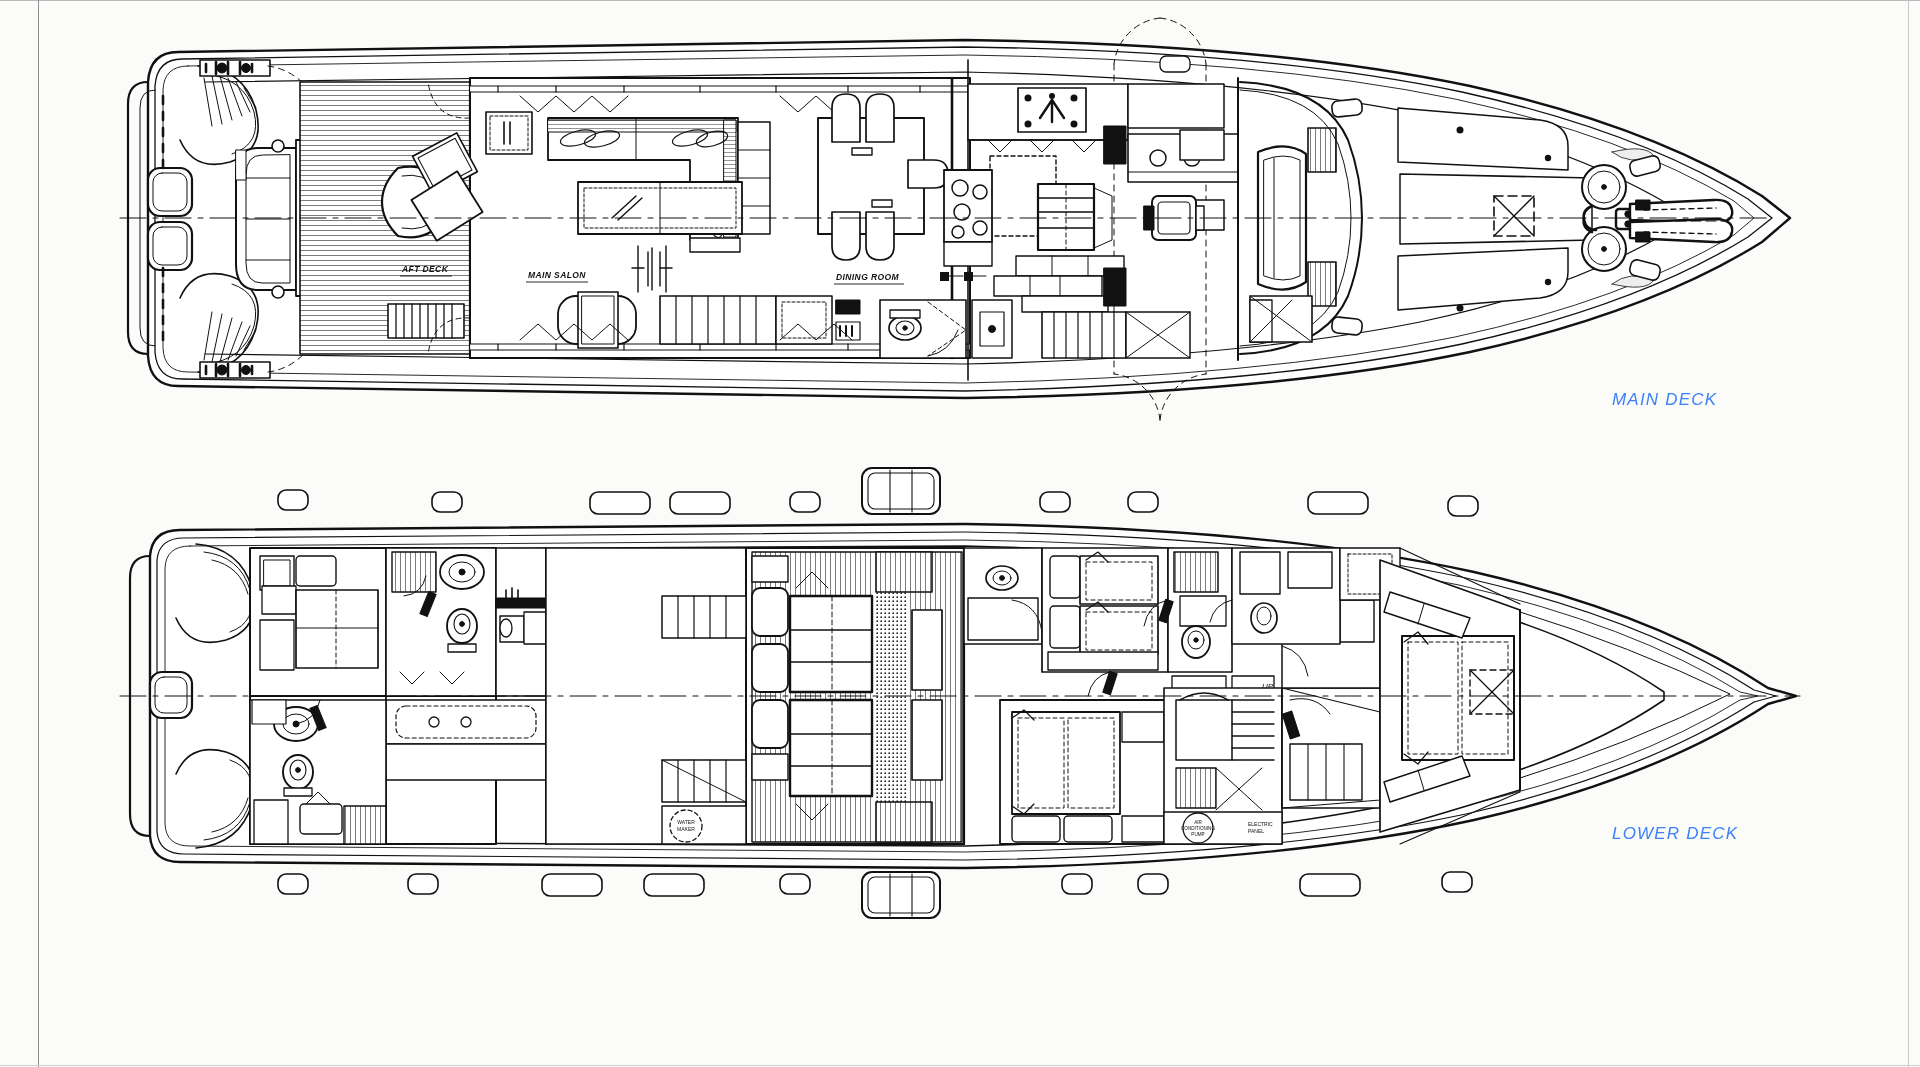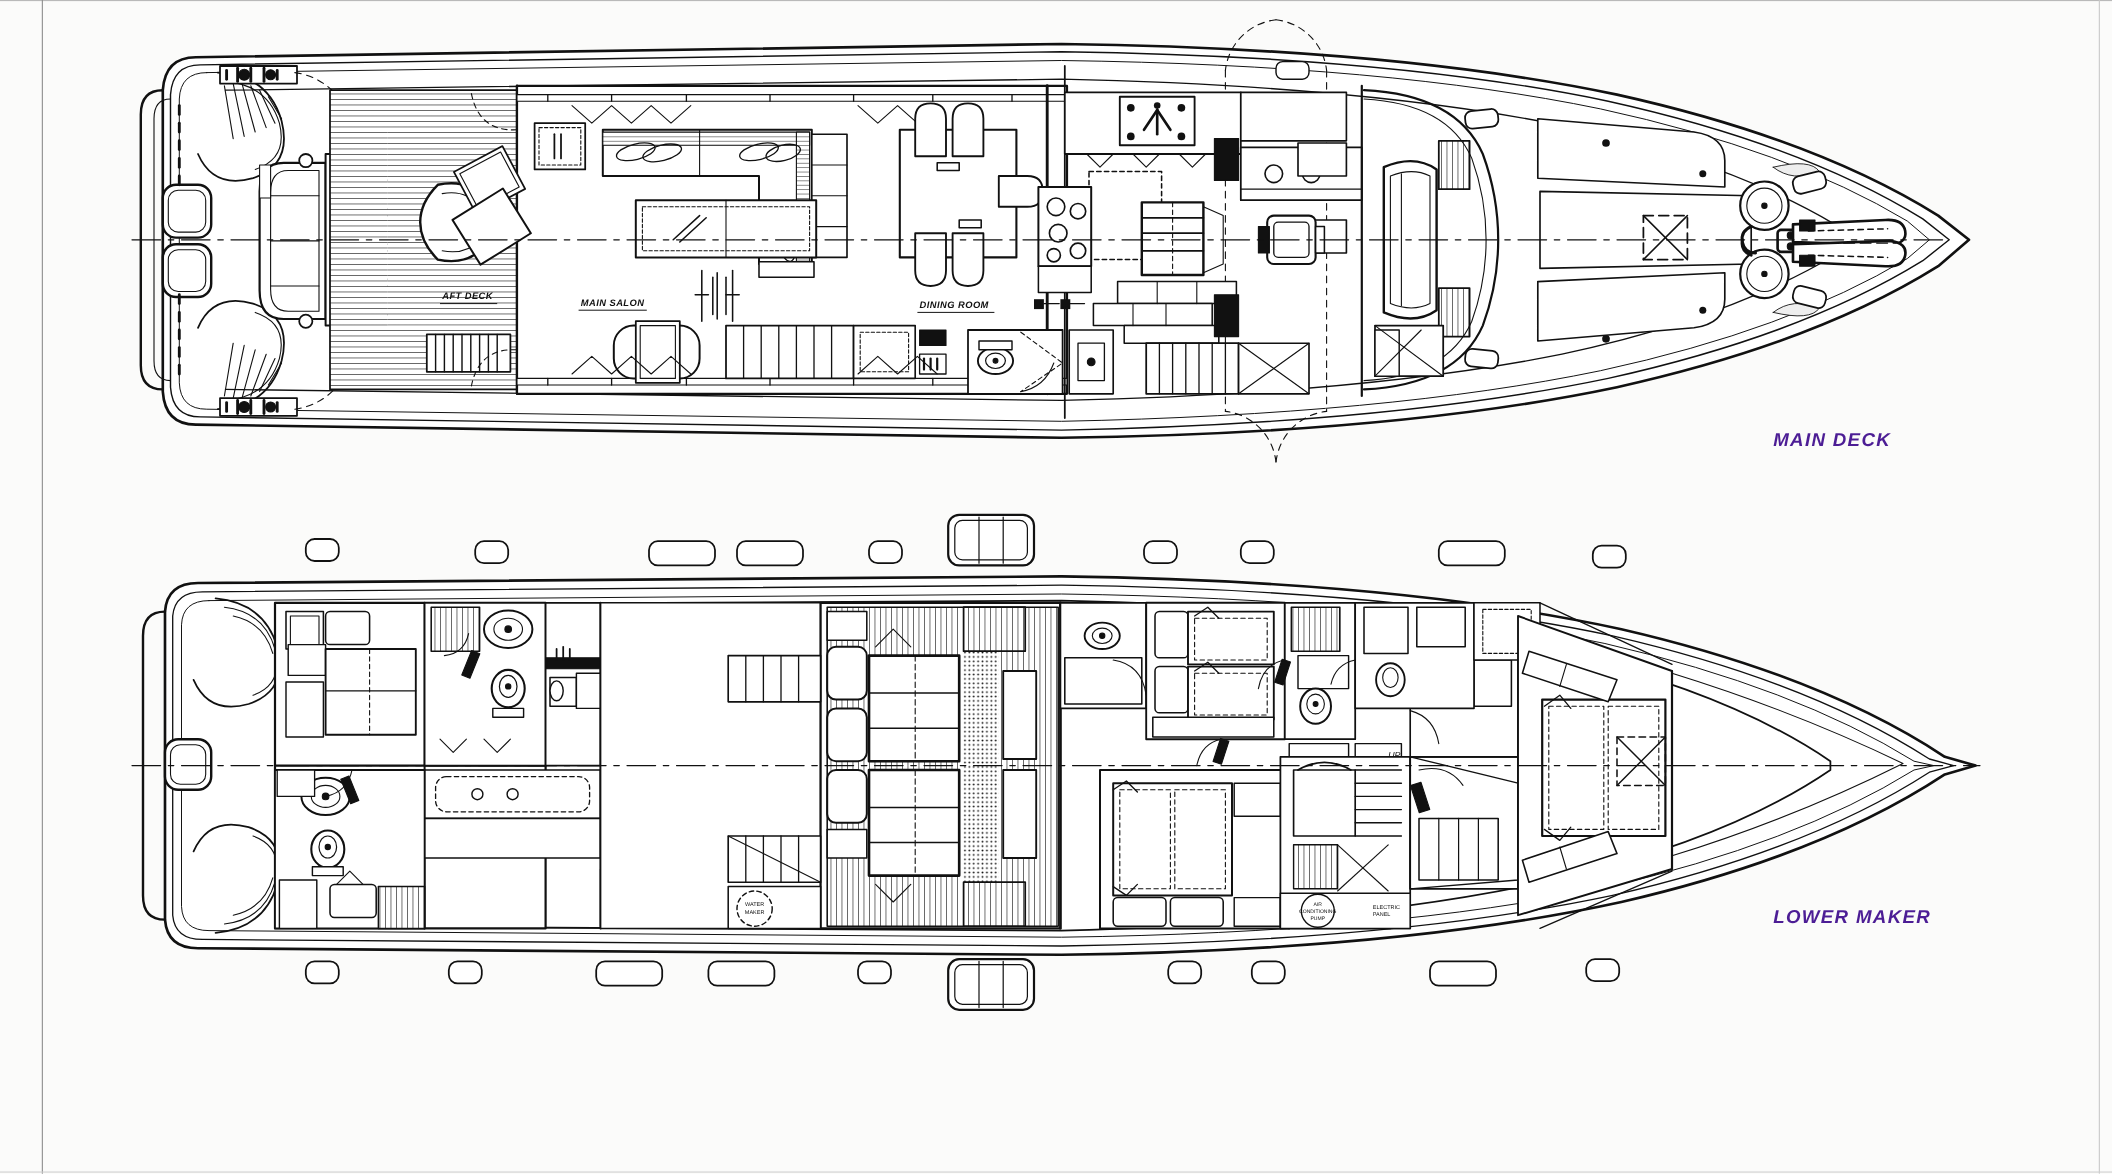--- a/index.html
+++ b/index.html
@@ -4,21 +4,21 @@
 <style>
   html,body{margin:0;padding:0;background:#ffffff;}
   body{width:1920px;height:1067px;overflow:hidden;font-family:"Liberation Sans",sans-serif;}
   #page{position:relative;width:1920px;height:1067px;background:#fbfbfa;}
   .frame-line{position:absolute;background:#8d8d8d;}
   #leftrule{left:38px;top:0;width:1px;height:1067px;}
   #toprule{left:0;top:0;width:1920px;height:1px;background:#b9b9b9;}
   #bottomrule{left:0;top:1065px;width:1920px;height:1px;background:#d0d0d0;}
   #rightrule{left:1908px;top:0;width:1px;height:1067px;background:#c9c9c9;}
   svg{position:absolute;left:0;top:0;}
-  .deck-label{position:absolute;font-style:italic;font-weight:700;font-size:17px;letter-spacing:1.2px;color:#4c1d95;white-space:nowrap;}
+  .deck-label{position:absolute;font-style:italic;font-weight:400;font-size:17px;letter-spacing:1.2px;color:#3b82f6;white-space:nowrap;}
   #label-main{left:1612px;top:390px;}
   #label-lower{left:1612px;top:824px;}
 </style>
 </head>
 <body>
 
 <div id="page">
 
   <div class="frame-line" id="toprule"></div>
   <div class="frame-line" id="leftrule"></div>
@@ -876,15 +876,15 @@
         <line x1="526" y1="282" x2="588" y2="282" stroke="#111" stroke-width="0.9"></line>
       </g>
       <g>
         <text x="836" y="280" font-size="8.5" font-style="italic" font-weight="700" letter-spacing="0.4">DINING ROOM</text>
         <line x1="834" y1="284" x2="904" y2="284" stroke="#111" stroke-width="0.9"></line>
       </g>
     </g>
   </svg>
 
   <div class="deck-label" id="label-main">MAIN DECK</div>
-  <div class="deck-label" id="label-lower">LOWER MAKER</div>
+  <div class="deck-label" id="label-lower">LOWER DECK</div>
 
 </div>
 
 </body></html>

